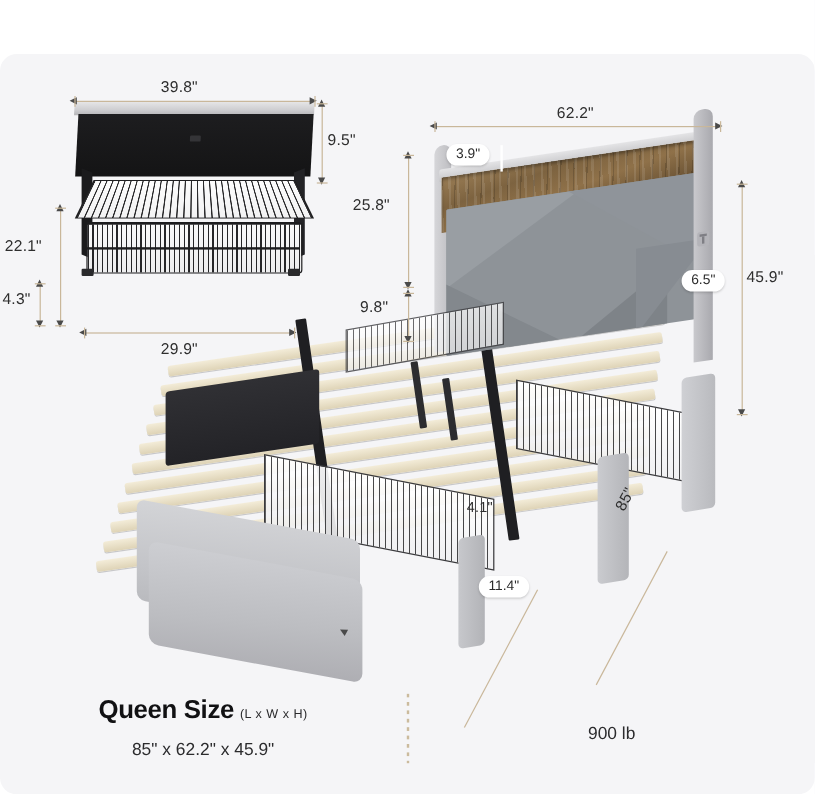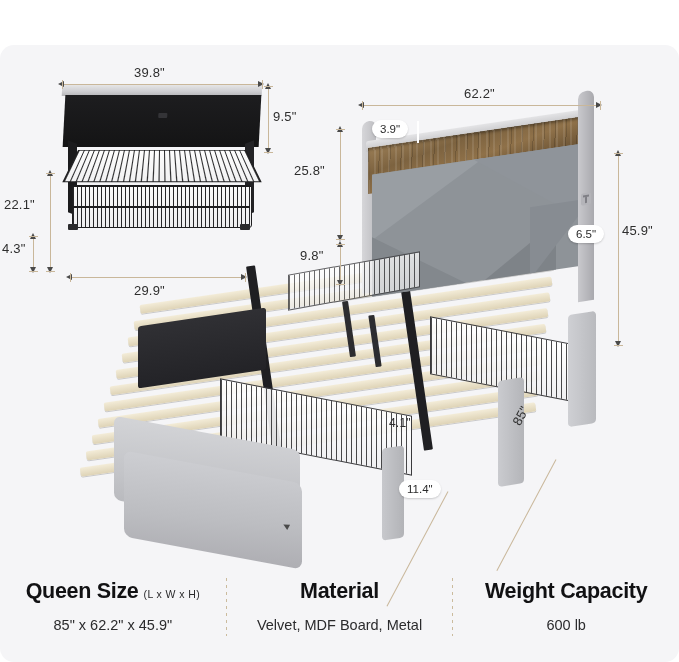--- a/index.html
+++ b/index.html
@@ -397,31 +397,22 @@
     <div class="col">
       <div class="col-head">
         <span>Queen Size</span>
         <span class="sub">(L x W x H)</span>
       </div>
       <div class="col-val">85" x 62.2" x 45.9"</div>
     </div>
 
     <div class="divider"></div>
 
+
+    <div class="divider"></div>
+
     <div class="col">
-      <div class="col-head">
-        <span>Material</span>
-      </div>
-      <div class="col-val">Velvet, MDF Board, Metal</div>
+      <div class="col-val">900 lb</div>
     </div>
 
-    <div class="divider"></div>
-
-    <div class="col">
-      <div class="col-head">
-        <span>Weight Capacity</span>
-      </div>
-      <div class="col-val">600 lb</div>
-    </div>
-
   </div>
 
 </div>
 
 </body></html>

